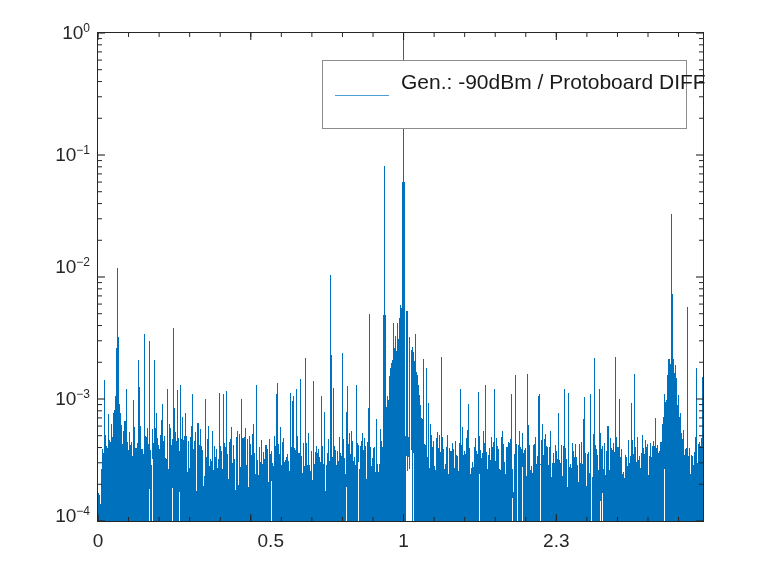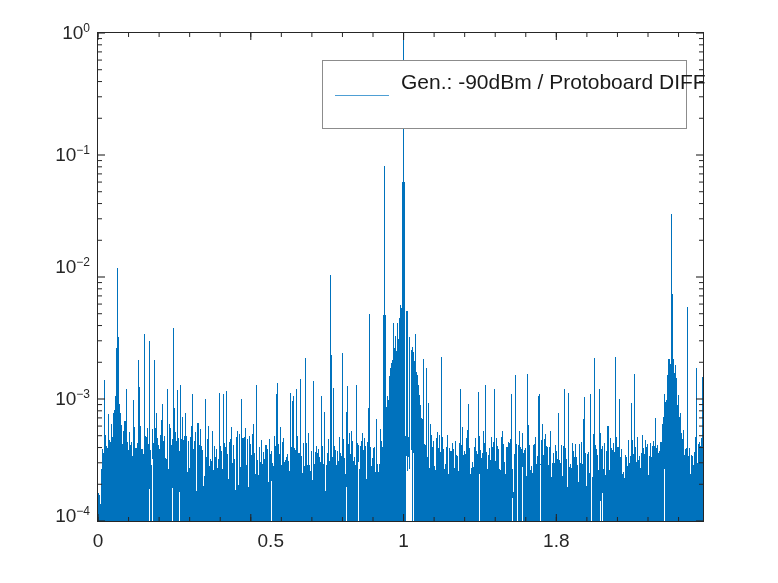--- a/index.html
+++ b/index.html
@@ -39,21 +39,21 @@
       <div class="ylabel" style="top: 399px; width: 88px;">10<sup>−3</sup></div>
       <div class="ylabel" style="top: 267px; width: 88px;">10<sup>−2</sup></div>
       <div class="ylabel" style="top: 155px; width: 88px;">10<sup>−1</sup></div>
       <div class="ylabel" style="top: 33px; width: 88px;">10<sup>0</sup></div>
     </div>
 
   <div id="xticklabels">
       <div class="xlabel" style="left: 98px; top: 530px;">0</div>
       <div class="xlabel" style="left: 250.778px; top: 530px; margin-left: 20px;">0.5</div>
       <div class="xlabel" style="left: 403.556px; top: 530px;">1</div>
-      <div class="xlabel" style="left: 556.333px; top: 530px;">1.8</div>
+      <div class="xlabel" style="left: 556.333px; top: 530px;">2.3</div>
     </div>
 
   <div id="plotbox">
     <div id="canvas-wrap">
       <svg class="layer" id="spectrum-svg" width="605" height="488">
           <path d="M0.5,488L0.5,459.74M1.5,488L1.5,461.77M2.5,488L2.5,471.02M3.5,488L3.5,436.34M4.5,488L4.5,415.62M5.5,488L5.5,419.58M6.5,488L6.5,347.28M7.5,488L7.5,402.36M8.5,488L8.5,413.03M9.5,488L9.5,415.15M10.5,488L10.5,381.05M11.5,488L11.5,406.72M12.5,488L12.5,409.41M13.5,488L13.5,391.20M14.5,488L14.5,404.28M15.5,488L15.5,380.30M16.5,488L16.5,377.47M17.5,488L17.5,363.46M18.5,488L18.5,315.45M19.5,488L19.5,235.23M20.5,488L20.5,304.37M21.5,488L21.5,370.71M22.5,488L22.5,380.27M23.5,488L23.5,392.13M24.5,488L24.5,411.01M25.5,488L25.5,398.43M26.5,488L26.5,387.60M27.5,488L27.5,388.17M28.5,488L28.5,356.34M29.5,488L29.5,409.42M30.5,488L30.5,417.19M31.5,488L31.5,398.96M32.5,488L32.5,411.71M33.5,488L33.5,409.16M34.5,488L34.5,422.51M35.5,488L35.5,366.79M36.5,488L36.5,394.47M37.5,488L37.5,415.03M38.5,488L38.5,415.03M39.5,488L39.5,410.49M40.5,488L40.5,326.69M41.5,488L41.5,353.50M42.5,488L42.5,393.26M43.5,488L43.5,416.19M44.5,488L44.5,415.80M45.5,488L45.5,420.88M46.5,488L46.5,301.16M47.5,488L47.5,403.27M48.5,488L48.5,404.25M49.5,488L49.5,395.47M50.5,488L50.5,410.60M51.5,488L51.5,307.79M52.5,488L52.5,416.79M53.5,488L53.5,432.00M54.5,488L54.5,395.82M55.5,488L55.5,409.72M56.5,488L56.5,326.69M57.5,488L57.5,394.72M58.5,488L58.5,379.89M59.5,488L59.5,405.29M60.5,488L60.5,412.15M61.5,488L61.5,415.75M62.5,488L62.5,401.88M63.5,488L63.5,387.41M64.5,488L64.5,371.24M65.5,488L65.5,408.33M66.5,488L66.5,403.43M67.5,488L67.5,425.24M68.5,488L68.5,425.74M69.5,488L69.5,356.34M70.5,488L70.5,435.50M71.5,488L71.5,391.13M72.5,488L72.5,395.36M73.5,488L73.5,411.74M74.5,488L74.5,405.74M75.5,488L75.5,295.27M76.5,488L76.5,375.49M77.5,488L77.5,399.28M78.5,488L78.5,407.83M79.5,488L79.5,356.58M80.5,488L80.5,405.15M81.5,488L81.5,417.55M82.5,488L82.5,352.10M83.5,488L83.5,406.32M84.5,488L84.5,383.57M85.5,488L85.5,407.39M86.5,488L86.5,402.89M87.5,488L87.5,379.63M88.5,488L88.5,403.46M89.5,488L89.5,438.75M90.5,488L90.5,407.64M91.5,488L91.5,435.00M92.5,488L92.5,403.95M93.5,488L93.5,392.55M94.5,488L94.5,360.95M95.5,488L95.5,416.09M96.5,488L96.5,407.74M97.5,488L97.5,398.63M98.5,488L98.5,458.43M99.5,488L99.5,389.97M100.5,488L100.5,389.78M101.5,488L101.5,411.52M102.5,488L102.5,396.42M103.5,488L103.5,412.75M104.5,488L104.5,417.13M105.5,488L105.5,452.63M106.5,488L106.5,443.05M107.5,488L107.5,366.00M108.5,488L108.5,424.10M109.5,488L109.5,405.73M110.5,488L110.5,392.64M111.5,488L111.5,432.53M112.5,488L112.5,426.13M113.5,488L113.5,428.27M114.5,488L114.5,398.43M115.5,488L115.5,437.46M116.5,488L116.5,412.84M117.5,488L117.5,423.68M118.5,488L118.5,416.19M119.5,488L119.5,434.73M120.5,488L120.5,426.31M121.5,488L121.5,359.86M122.5,488L122.5,413.09M123.5,488L123.5,417.94M124.5,488L124.5,436.10M125.5,488L125.5,360.95M126.5,488L126.5,410.49M127.5,488L127.5,413.65M128.5,488L128.5,358.47M129.5,488L129.5,420.59M130.5,488L130.5,446.26M131.5,488L131.5,409.17M132.5,488L132.5,405.93M133.5,488L133.5,394.41M134.5,488L134.5,430.20M135.5,488L135.5,412.34M136.5,488L136.5,426.01M137.5,488L137.5,457.27M138.5,488L138.5,403.75M139.5,488L139.5,397.71M140.5,488L140.5,451.92M141.5,488L141.5,400.64M142.5,488L142.5,434.17M143.5,488L143.5,366.00M144.5,488L144.5,404.73M145.5,488L145.5,405.02M146.5,488L146.5,403.93M147.5,488L147.5,395.12M148.5,488L148.5,432.41M149.5,488L149.5,406.40M150.5,488L150.5,453.78M151.5,488L151.5,403.24M152.5,488L152.5,410.60M153.5,488L153.5,421.60M154.5,488L154.5,401.13M155.5,488L155.5,390.56M156.5,488L156.5,420.42M157.5,488L157.5,441.42M158.5,488L158.5,352.10M159.5,488L159.5,426.75M160.5,488L160.5,442.38M161.5,488L161.5,413.94M162.5,488L162.5,429.19M163.5,488L163.5,407.28M164.5,488L164.5,431.11M165.5,488L165.5,419.37M166.5,488L166.5,426.09M167.5,488L167.5,412.25M168.5,488L168.5,411.73M169.5,488L169.5,415.60M170.5,488L170.5,449.25M171.5,488L171.5,406.09M172.5,488L172.5,421.04M173.5,488L173.5,417.60M174.5,488L174.5,429.83M175.5,488L175.5,433.45M176.5,488L176.5,402.91M177.5,488L177.5,413.25M178.5,488L178.5,360.95M179.5,488L179.5,349.94M180.5,488L180.5,411.25M181.5,488L181.5,421.17M182.5,488L182.5,393.94M183.5,488L183.5,432.40M184.5,488L184.5,408.91M185.5,488L185.5,405.34M186.5,488L186.5,428.68M187.5,488L187.5,426.65M188.5,488L188.5,424.01M189.5,488L189.5,421.24M190.5,488L190.5,427.58M191.5,488L191.5,438.24M192.5,488L192.5,360.25M193.5,488L193.5,414.37M194.5,488L194.5,368.35M195.5,488L195.5,362.84M196.5,488L196.5,415.44M197.5,488L197.5,417.08M198.5,488L198.5,356.34M199.5,488L199.5,402.98M200.5,488L200.5,420.17M201.5,488L201.5,420.08M202.5,488L202.5,345.71M203.5,488L203.5,422.77M204.5,488L204.5,440.04M205.5,488L205.5,409.51M206.5,488L206.5,433.37M207.5,488L207.5,325.34M208.5,488L208.5,410.24M209.5,488L209.5,431.77M210.5,488L210.5,400.21M211.5,488L211.5,431.74M212.5,488L212.5,437.50M213.5,488L213.5,418.16M214.5,488L214.5,447.01M215.5,488L215.5,348.17M216.5,488L216.5,430.96M217.5,488L217.5,419.24M218.5,488L218.5,413.05M219.5,488L219.5,420.06M220.5,488L220.5,416.05M221.5,488L221.5,424.42M222.5,488L222.5,428.84M223.5,488L223.5,363.24M224.5,488L224.5,413.39M225.5,488L225.5,431.41M226.5,488L226.5,379.43M227.5,488L227.5,458.38M228.5,488L228.5,432.47M229.5,488L229.5,420.12M230.5,488L230.5,405.54M231.5,488L231.5,427.70M232.5,488L232.5,241.92M233.5,488L233.5,322.15M234.5,488L234.5,423.50M235.5,488L235.5,354.84M236.5,488L236.5,412.88M237.5,488L237.5,417.38M238.5,488L238.5,431.82M239.5,488L239.5,417.57M240.5,488L240.5,428.48M241.5,488L241.5,403.66M242.5,488L242.5,419.81M243.5,488L243.5,422.77M244.5,488L244.5,319.61M245.5,488L245.5,405.97M246.5,488L246.5,425.13M247.5,488L247.5,441.18M248.5,488L248.5,379.48M249.5,488L249.5,353.08M250.5,488L250.5,410.56M251.5,488L251.5,399.94M252.5,488L252.5,421.08M253.5,488L253.5,397.59M254.5,488L254.5,408.15M255.5,488L255.5,427.93M256.5,488L256.5,423.85M257.5,488L257.5,432.32M258.5,488L258.5,352.10M259.5,488L259.5,409.53M260.5,488L260.5,411.87M261.5,488L261.5,435.80M262.5,488L262.5,413.01M263.5,488L263.5,407.56M264.5,488L264.5,399.99M265.5,488L265.5,417.36M266.5,488L266.5,405.11M267.5,488L267.5,413.38M268.5,488L268.5,445.53M269.5,488L269.5,408.82M270.5,488L270.5,374.85M271.5,488L271.5,280.73M272.5,488L272.5,413.73M273.5,488L273.5,432.90M274.5,488L274.5,425.01M275.5,488L275.5,415.09M276.5,488L276.5,414.27M277.5,488L277.5,439.12M278.5,488L278.5,385.66M279.5,488L279.5,431.40M280.5,488L280.5,438.98M281.5,488L281.5,430.52M282.5,488L282.5,396.42M283.5,488L283.5,407.96M284.5,488L284.5,414.47M285.5,488L285.5,281.58M286.5,488L286.5,132.51M287.5,488L287.5,281.58M288.5,488L288.5,374.01M289.5,488L289.5,363.39M290.5,488L290.5,367.23M291.5,488L291.5,342.98M292.5,488L292.5,335.25M293.5,488L293.5,329.68M294.5,488L294.5,326.96M295.5,488L295.5,289.96M296.5,488L296.5,314.78M297.5,488L297.5,303.29M298.5,488L298.5,318.18M299.5,488L299.5,289.99M300.5,488L300.5,306.36M301.5,488L301.5,285.49M302.5,488L302.5,271.50M303.5,488L303.5,274.97M304.5,488L304.5,149.07M305.5,488L305.5,0.00M306.5,488L306.5,149.07M307.5,488L307.5,403.19M308.5,488L308.5,277.92M309.5,488L309.5,278.13M310.5,488L310.5,404.22M311.5,488L311.5,303.91M312.5,488L312.5,466.26M313.5,488L313.5,316.78M314.5,488L314.5,314.13M315.5,488L315.5,319.28M316.5,488L316.5,327.62M317.5,488L317.5,301.16M318.5,488L318.5,338.70M319.5,488L319.5,341.56M320.5,488L320.5,352.11M321.5,488L321.5,361.70M322.5,488L322.5,372.41M323.5,488L323.5,384.69M324.5,488L324.5,386.39M325.5,488L325.5,326.20M326.5,488L326.5,411.08M327.5,488L327.5,412.30M328.5,488L328.5,334.86M329.5,488L329.5,423.80M330.5,488L330.5,370.07M331.5,488L331.5,434.61M332.5,488L332.5,391.27M333.5,488L333.5,402.17M334.5,488L334.5,413.72M335.5,488L335.5,408.18M336.5,488L336.5,433.29M337.5,488L337.5,436.55M338.5,488L338.5,404.92M339.5,488L339.5,399.14M340.5,488L340.5,415.19M341.5,488L341.5,402.42M342.5,488L342.5,418.75M343.5,488L343.5,324.22M344.5,488L344.5,404.45M345.5,488L345.5,415.95M346.5,488L346.5,435.93M347.5,488L347.5,431.35M348.5,488L348.5,414.44M349.5,488L349.5,401.88M350.5,488L350.5,440.87M351.5,488L351.5,414.66M352.5,488L352.5,418.31M353.5,488L353.5,418.13M354.5,488L354.5,410.04M355.5,488L355.5,415.97M356.5,488L356.5,435.38M357.5,488L357.5,408.27M358.5,488L358.5,422.22M359.5,488L359.5,422.75M360.5,488L360.5,437.63M361.5,488L361.5,410.43M362.5,488L362.5,356.34M363.5,488L363.5,412.15M364.5,488L364.5,394.27M365.5,488L365.5,421.80M366.5,488L366.5,417.88M367.5,488L367.5,420.81M368.5,488L368.5,405.07M369.5,488L369.5,396.86M370.5,488L370.5,371.48M371.5,488L371.5,414.57M372.5,488L372.5,441.46M373.5,488L373.5,434.51M374.5,488L374.5,428.78M375.5,488L375.5,433.95M376.5,488L376.5,414.02M377.5,488L377.5,405.46M378.5,488L378.5,417.95M379.5,488L379.5,421.20M380.5,488L380.5,358.63M381.5,488L381.5,402.72M382.5,488L382.5,416.60M383.5,488L383.5,424.69M384.5,488L384.5,419.54M385.5,488L385.5,397.74M386.5,488L386.5,410.22M387.5,488L387.5,352.10M388.5,488L388.5,419.11M389.5,488L389.5,436.40M390.5,488L390.5,422.21M391.5,488L391.5,414.82M392.5,488L392.5,426.76M393.5,488L393.5,404.42M394.5,488L394.5,414.48M395.5,488L395.5,409.46M396.5,488L396.5,356.03M397.5,488L397.5,427.65M398.5,488L398.5,405.18M399.5,488L399.5,412.55M400.5,488L400.5,416.49M401.5,488L401.5,435.96M402.5,488L402.5,436.58M403.5,488L403.5,403.97M404.5,488L404.5,398.21M405.5,488L405.5,410.66M406.5,488L406.5,429.10M407.5,488L407.5,440.83M408.5,488L408.5,414.32M409.5,488L409.5,413.59M410.5,488L410.5,409.08M411.5,488L411.5,409.70M412.5,488L412.5,405.66M413.5,488L413.5,360.95M414.5,488L414.5,435.66M415.5,488L415.5,459.11M416.5,488L416.5,420.85M417.5,488L417.5,341.60M418.5,488L418.5,410.54M419.5,488L419.5,437.89M420.5,488L420.5,412.08M421.5,488L421.5,397.89M422.5,488L422.5,413.62M423.5,488L423.5,415.75M424.5,488L424.5,399.62M425.5,488L425.5,419.56M426.5,488L426.5,417.06M427.5,488L427.5,414.60M428.5,488L428.5,442.82M429.5,488L429.5,340.51M430.5,488L430.5,391.61M431.5,488L431.5,411.77M432.5,488L432.5,437.46M433.5,488L433.5,432.90M434.5,488L434.5,439.84M435.5,488L435.5,412.16M436.5,488L436.5,410.65M437.5,488L437.5,403.57M438.5,488L438.5,430.82M439.5,488L439.5,422.69M440.5,488L440.5,363.44M441.5,488L441.5,360.95M442.5,488L442.5,431.20M443.5,488L443.5,406.95M444.5,488L444.5,391.29M445.5,488L445.5,422.00M446.5,488L446.5,406.12M447.5,488L447.5,401.32M448.5,488L448.5,412.71M449.5,488L449.5,414.28M450.5,488L450.5,432.41M451.5,488L451.5,413.94M452.5,488L452.5,398.44M453.5,488L453.5,443.58M454.5,488L454.5,429.64M455.5,488L455.5,420.16M456.5,488L456.5,429.50M457.5,488L457.5,411.66M458.5,488L458.5,417.63M459.5,488L459.5,426.09M460.5,488L460.5,380.42M461.5,488L461.5,426.94M462.5,488L462.5,430.44M463.5,488L463.5,412.43M464.5,488L464.5,443.07M465.5,488L465.5,413.40M466.5,488L466.5,356.34M467.5,488L467.5,415.46M468.5,488L468.5,425.72M469.5,488L469.5,454.26M470.5,488L470.5,359.65M471.5,488L471.5,433.91M472.5,488L472.5,430.93M473.5,488L473.5,435.20M474.5,488L474.5,409.96M475.5,488L475.5,417.96M476.5,488L476.5,424.21M477.5,488L477.5,411.24M478.5,488L478.5,424.24M479.5,488L479.5,432.15M480.5,488L480.5,448.96M481.5,488L481.5,410.76M482.5,488L482.5,429.99M483.5,488L483.5,409.21M484.5,488L484.5,430.65M485.5,488L485.5,386.41M486.5,488L486.5,364.10M487.5,488L487.5,419.95M488.5,488L488.5,453.01M489.5,488L489.5,421.10M490.5,488L490.5,418.86M491.5,488L491.5,439.63M492.5,488L492.5,360.95M493.5,488L493.5,441.71M494.5,488L494.5,443.71M495.5,488L495.5,401.27M496.5,488L496.5,324.96M497.5,488L497.5,412.08M498.5,488L498.5,415.99M499.5,488L499.5,422.11M500.5,488L500.5,436.59M501.5,488L501.5,355.72M502.5,488L502.5,399.93M503.5,488L503.5,416.40M504.5,488L504.5,412.98M505.5,488L505.5,436.41M506.5,488L506.5,409.91M507.5,488L507.5,441.95M508.5,488L508.5,418.35M509.5,488L509.5,392.74M510.5,488L510.5,393.48M511.5,488L511.5,436.80M512.5,488L512.5,404.57M513.5,488L513.5,415.34M514.5,488L514.5,417.30M515.5,488L515.5,409.85M516.5,488L516.5,418.78M517.5,488L517.5,324.22M518.5,488L518.5,404.45M519.5,488L519.5,414.38M520.5,488L520.5,414.07M521.5,488L521.5,365.91M522.5,488L522.5,424.43M523.5,488L523.5,416.00M524.5,488L524.5,441.48M525.5,488L525.5,438.67M526.5,488L526.5,445.33M527.5,488L527.5,421.62M528.5,488L528.5,423.84M529.5,488L529.5,432.65M530.5,488L530.5,406.75M531.5,488L531.5,430.02M532.5,488L532.5,422.97M533.5,488L533.5,370.25M534.5,488L534.5,406.95M535.5,488L535.5,421.32M536.5,488L536.5,341.10M537.5,488L537.5,414.34M538.5,488L538.5,429.31M539.5,488L539.5,404.35M540.5,488L540.5,426.94M541.5,488L541.5,422.62M542.5,488L542.5,434.86M543.5,488L543.5,420.01M544.5,488L544.5,401.65M545.5,488L545.5,414.87M546.5,488L546.5,420.82M547.5,488L547.5,406.53M548.5,488L548.5,413.63M549.5,488L549.5,410.63M550.5,488L550.5,442.09M551.5,488L551.5,422.55M552.5,488L552.5,410.13M553.5,488L553.5,424.06M554.5,488L554.5,413.27M555.5,488L555.5,408.16M556.5,488L556.5,413.43M557.5,488L557.5,385.27M558.5,488L558.5,414.64M559.5,488L559.5,411.56M560.5,488L560.5,420.22M561.5,488L561.5,418.19M562.5,488L562.5,409.05M563.5,488L563.5,409.42M564.5,488L564.5,390.67M565.5,488L565.5,384.44M566.5,488L566.5,360.84M567.5,488L567.5,369.02M568.5,488L568.5,366.98M569.5,488L569.5,342.26M570.5,488L570.5,325.69M571.5,488L571.5,325.92M572.5,488L572.5,330.83M573.5,488L573.5,180.74M574.5,488L574.5,260.97M575.5,488L575.5,325.89M576.5,488L576.5,340.42M577.5,488L577.5,331.72M578.5,488L578.5,344.56M579.5,488L579.5,371.62M580.5,488L580.5,362.47M581.5,488L581.5,384.17M582.5,488L582.5,380.02M583.5,488L583.5,399.71M584.5,488L584.5,405.52M585.5,488L585.5,397.02M586.5,488L586.5,422.28M587.5,488L587.5,415.87M588.5,488L588.5,414.95M589.5,488L589.5,273.78M590.5,488L590.5,422.85M591.5,488L591.5,415.12M592.5,488L592.5,441.25M593.5,488L593.5,421.96M594.5,488L594.5,423.10M595.5,488L595.5,432.41M596.5,488L596.5,419.46M597.5,488L597.5,404.08M598.5,488L598.5,334.86M599.5,488L599.5,430.04M600.5,488L600.5,411.17M601.5,488L601.5,408.91M602.5,488L602.5,412.99M603.5,488L603.5,405.24M604.5,488L604.5,344.38" stroke="#0072BD" stroke-width="1" fill="none" shape-rendering="crispEdges"></path>
           <path d="M51.5,488L51.5,456.1M54.5,488L54.5,425.8M74.5,488L74.5,454.8M81.5,488L81.5,459.2M173.5,488L173.5,448.3M248.5,488L248.5,453.5M260.5,488L260.5,428.6M381.5,488L381.5,441.1M414.5,488L414.5,464.6M419.5,488L419.5,432.9M424.5,488L424.5,434.2M442.5,488L442.5,431.7M493.5,488L493.5,419.1M502.5,488L502.5,468.4M504.5,488L504.5,460.3M566.5,488L566.5,435.5M308.5,488L308.5,422.5M309.5,488L309.5,438.1M310.5,488L310.5,424.0M311.5,488L311.5,436.0M312.5,488L312.5,368.1M313.5,488L313.5,416.8M315.5,488L315.5,420.4" stroke="#ffffff" stroke-width="1" fill="none" shape-rendering="crispEdges"></path>
         </svg>
     </div>
   </div>

